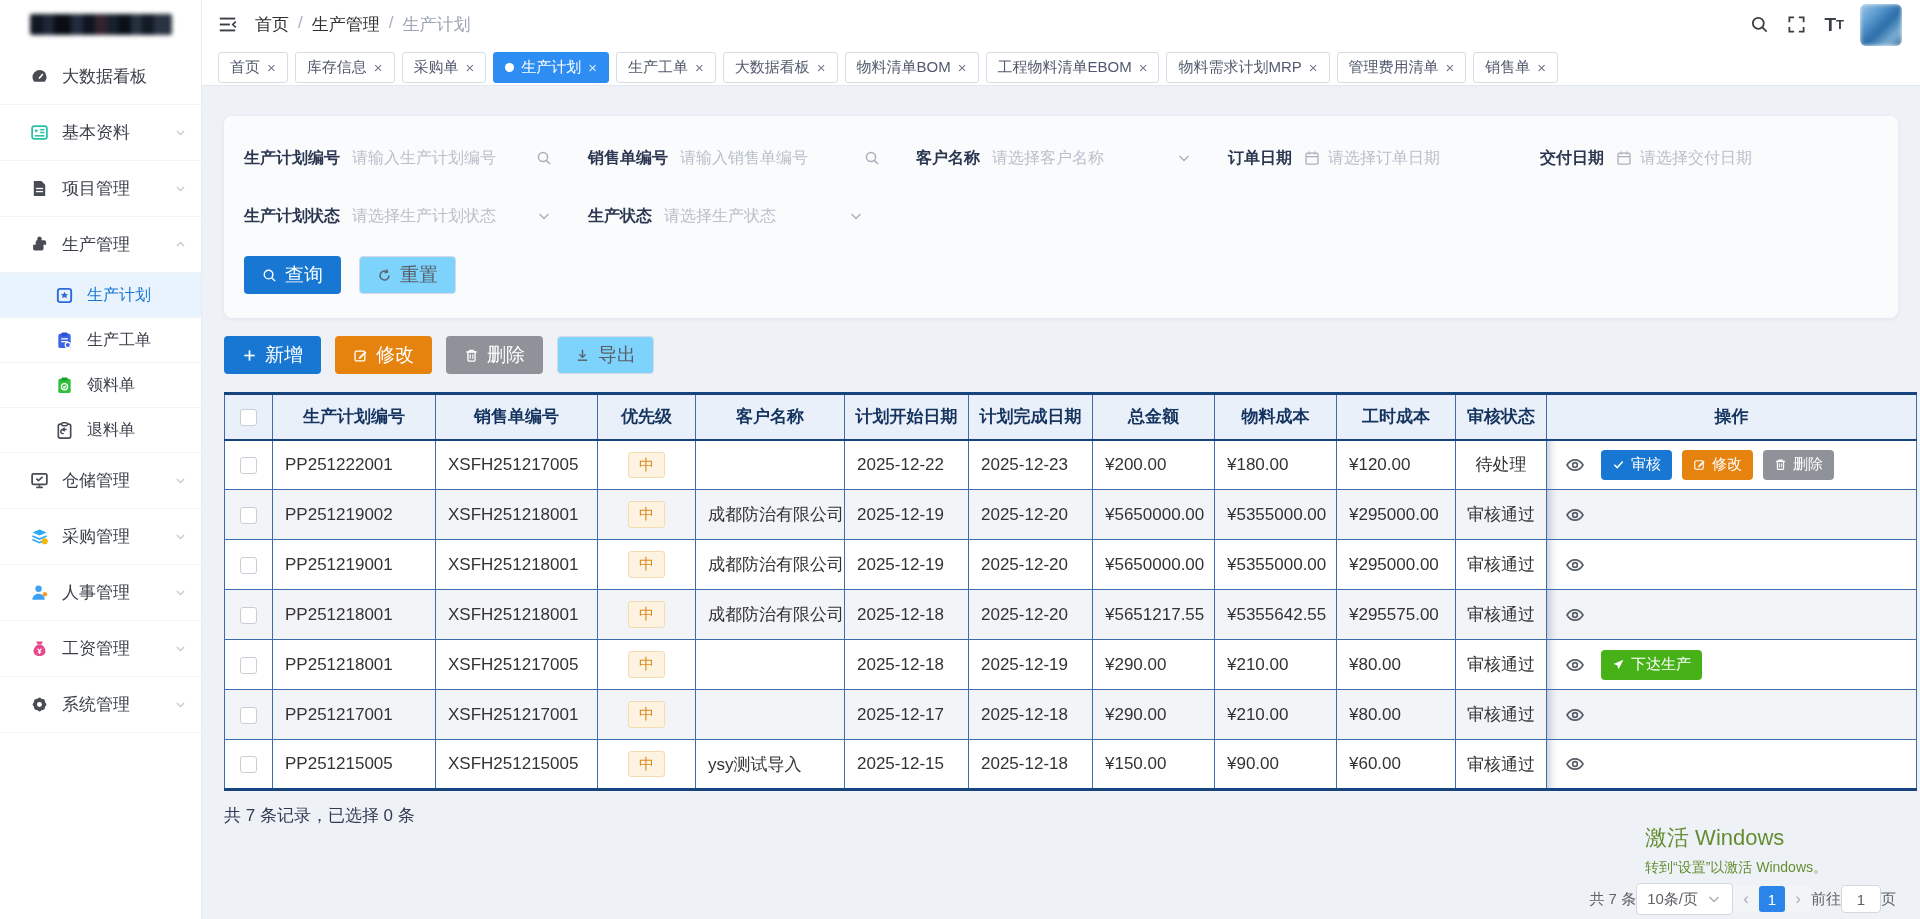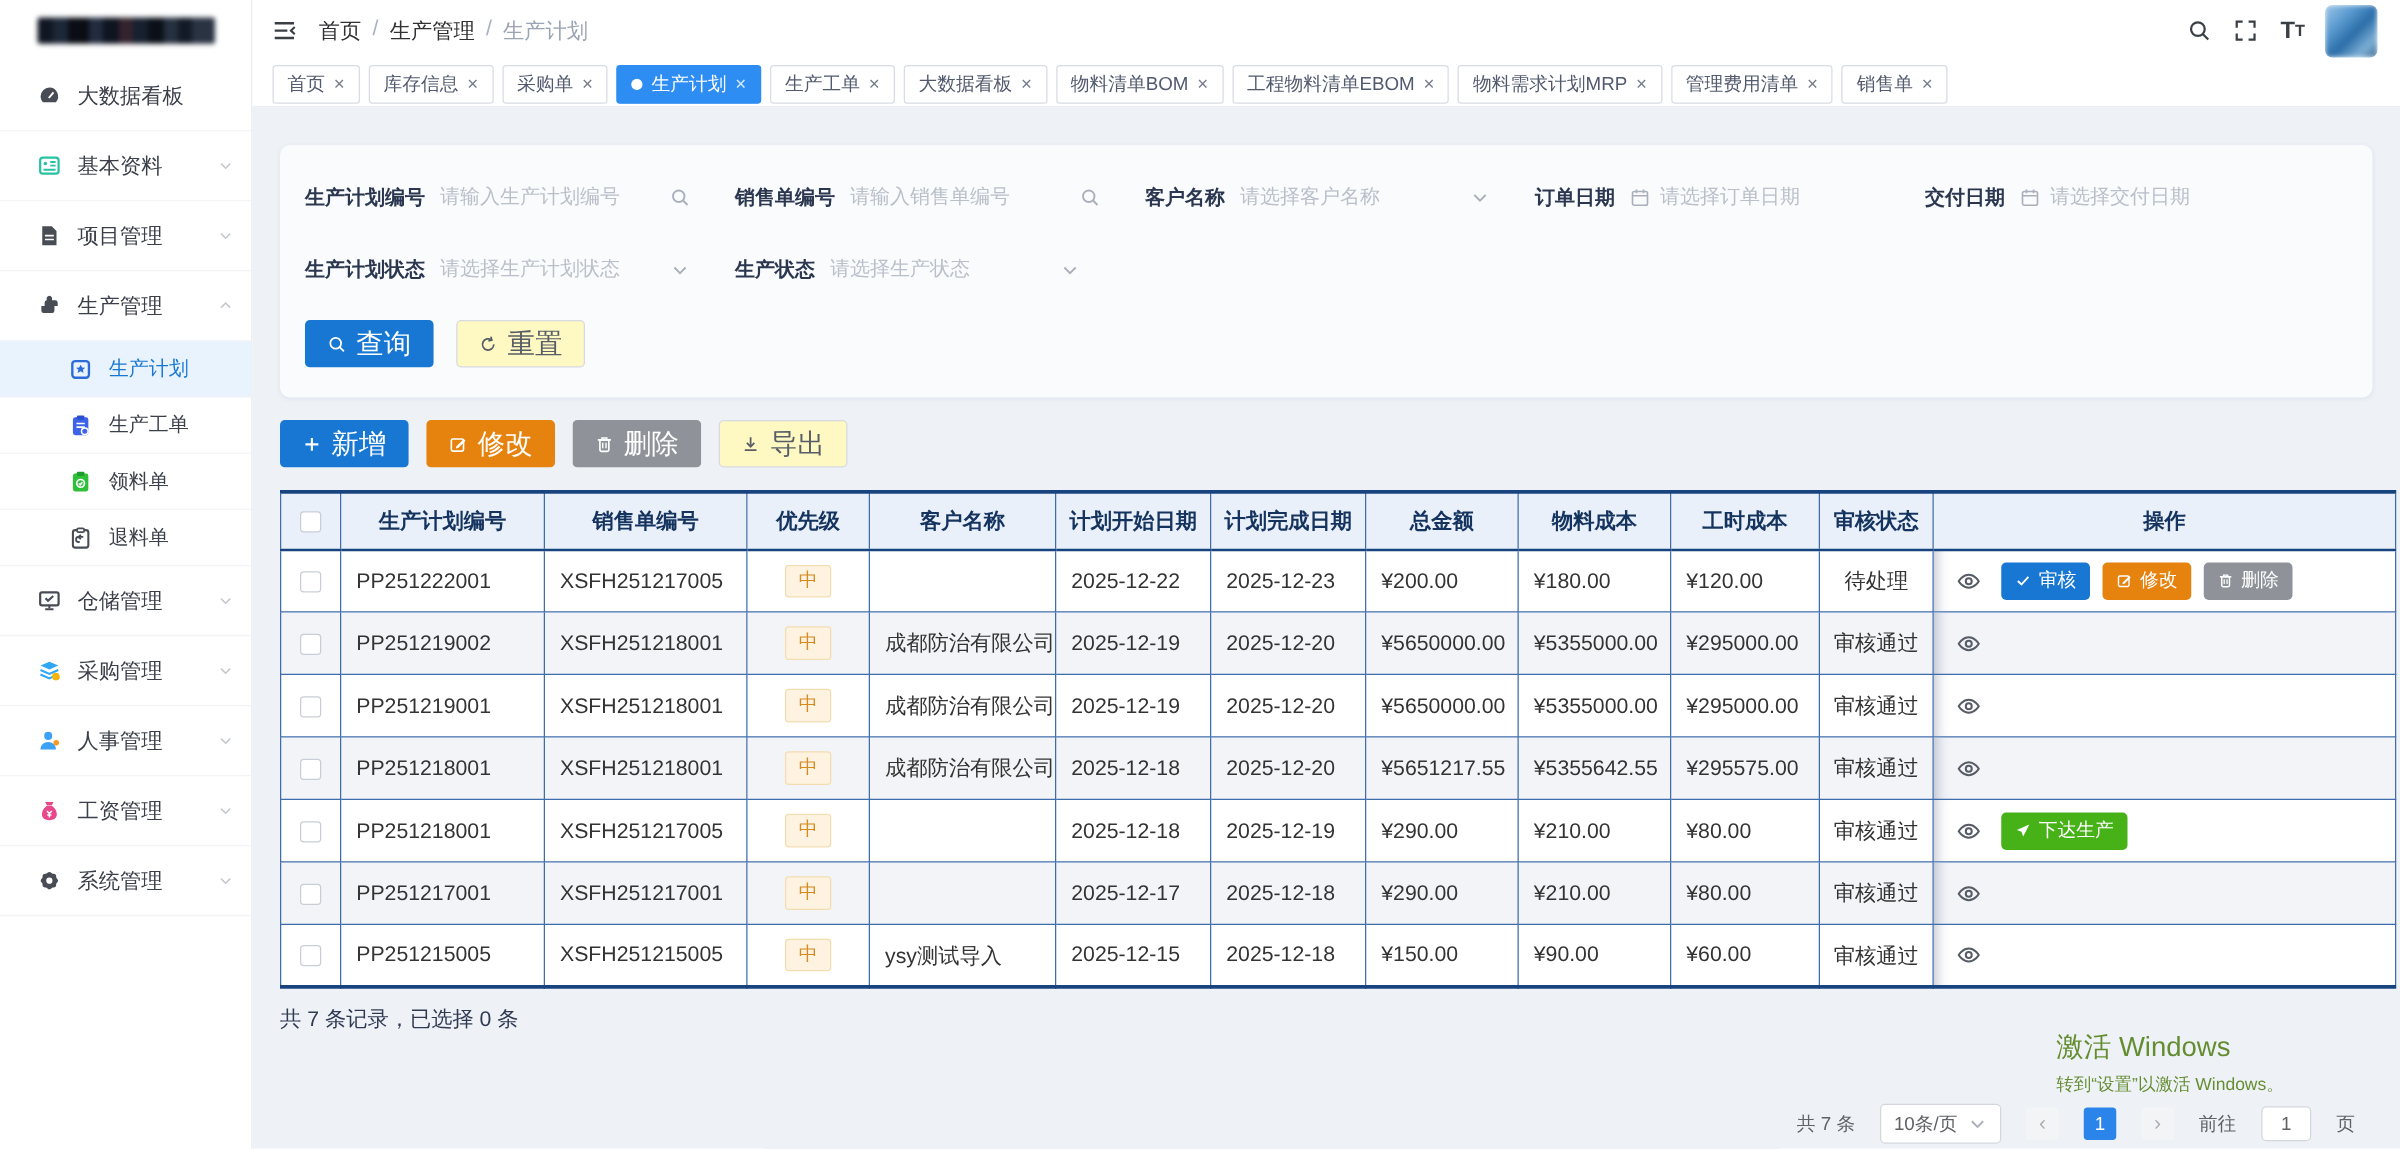--- a/index.html
+++ b/index.html
@@ -66,25 +66,25 @@
   .qfield { display:flex; align-items:center; margin-right:36px; }
   .qlabel { font-weight:bold; color:#2b3750; font-size:16px; margin-right:12px; white-space:nowrap; }
   .qbox { display:inline-flex; align-items:center; width:200px; height:36px; gap:8px; }
   .qbox input { border:none; outline:none; background:transparent; flex:1; min-width:0;
     font-size:16px; color:#333; font-family:Liberation Serif, serif; }
   .qbox input::placeholder { color:#b9c0ca; }
   .qicon { display:inline-flex; color:#a9b0ba; font-size:16px; }
   .qbtns { display:flex; gap:18px; margin-top:4px; }
 
   .btn { display:inline-flex; align-items:center; gap:8px; height:38px; padding:0 17px;
-    border-radius:4px; font-size:22px; border:1px solid transparent; cursor:pointer;
+    border-radius:4px; font-size:19px; border:1px solid transparent; cursor:pointer;
     font-family:inherit; }
   .bic { display:inline-flex; font-size:15px; }
   .b-primary { background:#1877d2; color:#fff; }
-  .b-plain { background:#fef9c3; border-color:#d6d9df; color:#585d66; }
+  .b-plain { background:#7dd3fc; border-color:#d6d9df; color:#585d66; }
   .b-orange { background:#e6820e; color:#fff; }
   .b-gray { background:#8f9399; color:#fff; }
 
   .toolbar { display:flex; gap:14px; margin-top:18px; }
 
   
   table { border-collapse:collapse; table-layout:fixed; width:1692px; margin-top:18px;
     background:#fff; border-top:3px solid #17437f; border-bottom:3px solid #17437f; }
   th,td { border:1px solid #3f6cab; font-size:17px; color:#333; overflow:hidden;
     white-space:nowrap; }
@@ -102,22 +102,22 @@
     margin-right:16px; cursor:pointer; }
   .op-btn { display:inline-flex; align-items:center; gap:6px; height:30px; padding:0 11px;
     border:none; border-radius:4px; color:#fff; font-size:15px; margin-right:10px;
     cursor:pointer; font-family:inherit; vertical-align:middle; }
   .ob-ic { display:inline-flex; font-size:13px; }
   .ob-blue{background:#1877d2}.ob-orange{background:#e6820e}.ob-gray{background:#8f9399}
   .ob-green{background:#47b118}
 
   .summary { margin-top:13px; font-size:17px; color:#303a52; }
 
-  .pagination { position:absolute; right:36px; bottom:4px; display:flex; align-items:center;
-    gap:20px; font-size:15px; color:#606266; }
+  .pagination { position:absolute; right:24px; bottom:4px; display:flex; align-items:center;
+    gap:0; font-size:15px; color:#606266; }
   .pg-size { display:inline-flex; align-items:center; gap:8px; height:32px; padding:0 10px;
     border:1px solid #d4d7de; border-radius:4px; background:#fff; cursor:pointer; }
   .pg-btn { display:inline-flex; align-items:center; justify-content:center; width:26px;
     height:26px; border-radius:3px; background:#f3f4f6; color:#aab0b8; font-size:17px;
     cursor:pointer; }
   .pg-cur { background:#2a84e9; color:#fff; font-size:15px; }
   .pg-input { width:40px; height:28px; border:1px solid #d4d7de; border-radius:4px;
     text-align:center; font-size:15px; color:#606266; outline:none; background:#fff;
     font-family:inherit; }
 

